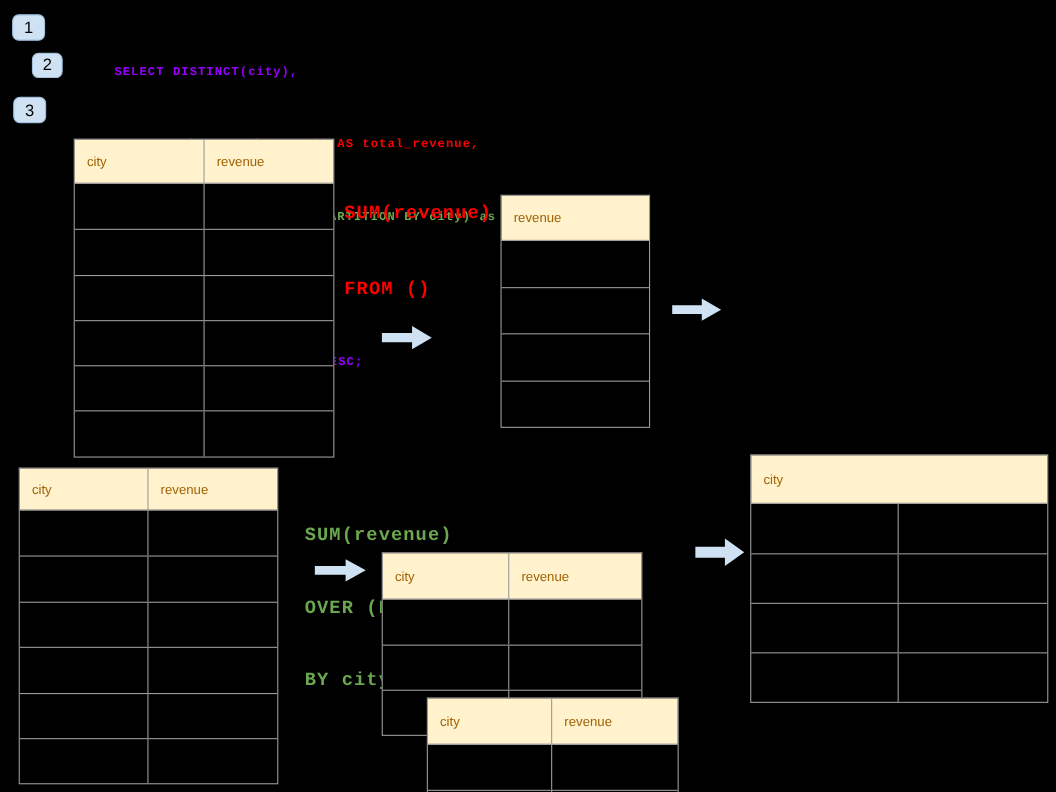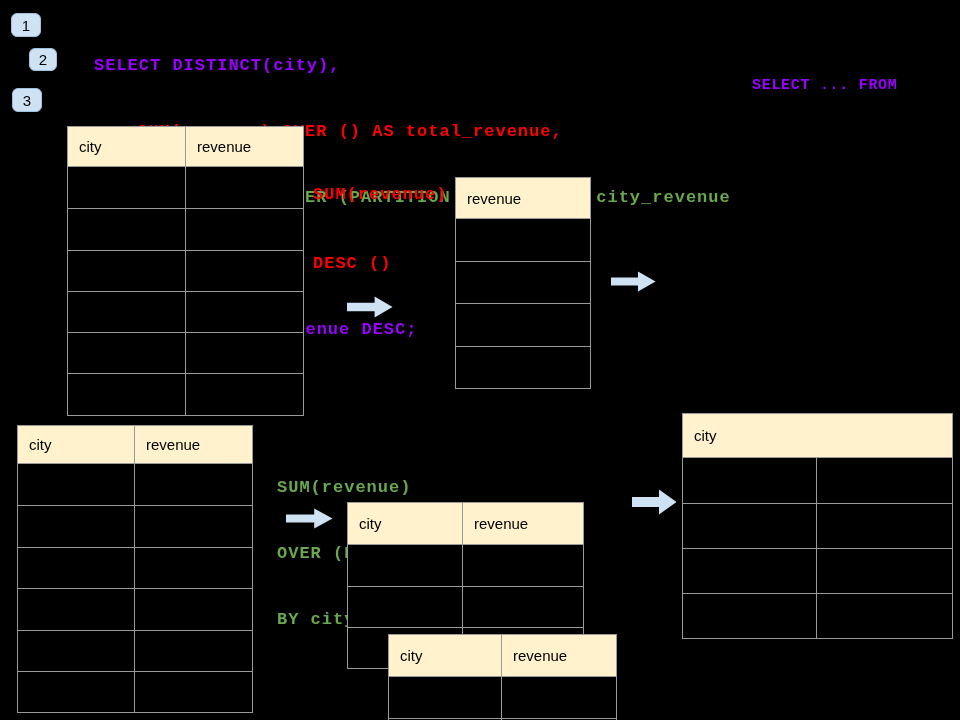--- a/index.html
+++ b/index.html
@@ -12,21 +12,21 @@
     --cream:#fff2cc;
     --border:#9a9a9a;
   }
   html,body{margin:0;padding:0;background:#222;}
   #canvas{
     position:relative;width:960px;height:720px;background:var(--bg);
     overflow:hidden;font-family:"Liberation Sans",sans-serif;
   }
   
   .codeblock{position:absolute;font-family:"Liberation Mono","DejaVu Sans Mono",monospace;font-weight:bold;white-space:pre;}
-  .main-code{left:94px;top:11px;font-size:17px;line-height:22px;letter-spacing:1px;}
+  .main-code{left:104px;top:11px;font-size:11px;line-height:22px;letter-spacing:1px;}
   .cl.ind1{margin-left:21px;}
   .cl.ind2{margin-left:43px;}
   .purple{color:var(--purple);}
   .red{color:var(--red);}
   .green{color:var(--green);}
   .side-note{left:752px;top:36px;font-size:15px;line-height:20px;letter-spacing:0.7px;color:var(--purple);}
   .ann-total{left:313px;top:137px;font-size:17px;line-height:23px;letter-spacing:1px;color:var(--red);}
   .ann-partition{left:277px;top:433px;font-size:17px;line-height:22px;letter-spacing:1px;color:var(--green);}
   
   .badge{
@@ -34,21 +34,21 @@
     border-radius:6px;display:flex;align-items:center;justify-content:center;
     color:#000;font-size:15px;box-sizing:border-box;
   }
   #badge1{left:11px;top:13px;width:30px;height:24px;}
   #badge2{left:29px;top:48px;width:28px;height:23px;}
   #badge3{left:12px;top:88px;width:30px;height:24px;}
   
   .tbl{position:absolute;border:1px solid var(--border);background:#000;box-sizing:content-box;}
   .tbl .hdr{display:flex;background:var(--cream);border-bottom:1px solid var(--border);box-sizing:border-box;align-items:stretch;}
   .tbl .hcell{display:flex;align-items:center;padding-left:11px;box-sizing:border-box;
-    color:#000000;font-size:15px;border-right:1px solid var(--border);}
+    color:#a16207;font-size:12px;border-right:1px solid var(--border);}
   .tbl .hcell:last-child{border-right:none;}
   .tbl .row{display:flex;box-sizing:border-box;}
   .tbl .row + .row{border-top:1px solid var(--border);}
   .tbl .cell{box-sizing:border-box;border-right:1px solid var(--border);}
   .tbl .cell:last-child{border-right:none;}
   
   #tA{left:67px;top:126px;}
   #tA .hdr{height:40px;}
   #tA .row{height:41.3px;}
   #tA .c0{width:118px;} #tA .c1{width:117px;}
@@ -102,26 +102,25 @@
 
   <div class="codeblock main-code">
     <div class="cl purple">SELECT DISTINCT(city),</div>
     <div class="cl red ind2">SUM(revenue) OVER () AS total_revenue,</div>
     <div class="cl green ind2">SUM(revenue) OVER (PARTITION BY city) as city_revenue</div>
     <div class="cl purple ind1">FROM rides</div>
     <div class="cl purple ind1">ORDER by city_revenue DESC;</div>
   </div>
 
   <div class="codeblock side-note">
-    <div>SELECT ... FROM</div>
   </div>
 
   <div class="codeblock ann-total">
     <div>SUM(revenue)</div>
-    <div>DESC ()</div>
+    <div>FROM ()</div>
   </div>
 
   <div class="codeblock ann-partition">
     <div>SUM(revenue)</div>
     <div>OVER (PARTITION</div>
     <div>BY city)</div>
   </div>
 
   <div class="tbl" id="tA">
     <div class="hdr">

